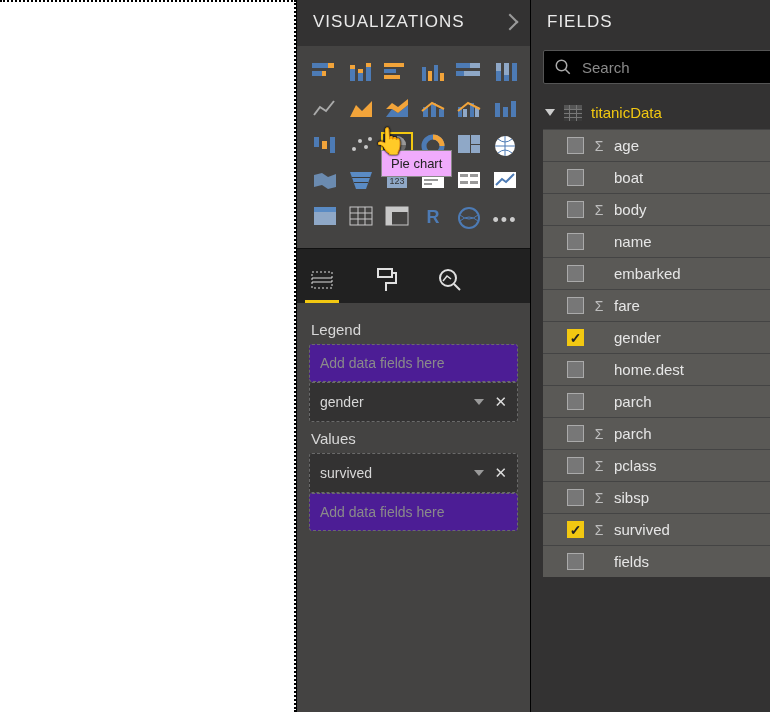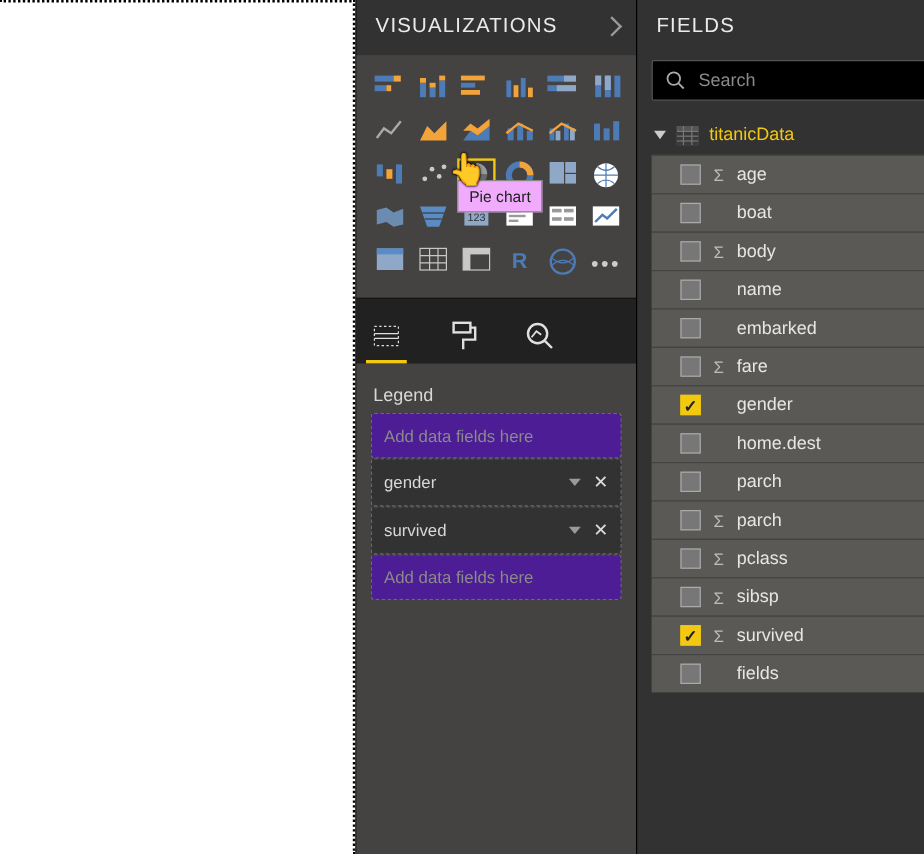--- a/index.html
+++ b/index.html
@@ -485,20 +485,21 @@
     </div>
 
     <div class="dropzone filled">
       <span>gender</span>
       <span class="well-ctrls">
         <span class="dd-tri"></span>
         <span class="x-btn">✕</span>
       </span>
     </div>
 
+    <div class="well-label">Values</div>
     <div class="dropzone filled">
       <span>survived</span>
       <span class="well-ctrls">
         <span class="dd-tri"></span>
         <span class="x-btn">✕</span>
       </span>
     </div>
 
     <div class="dropzone placeholder">
       <span>Add data fields here</span>

